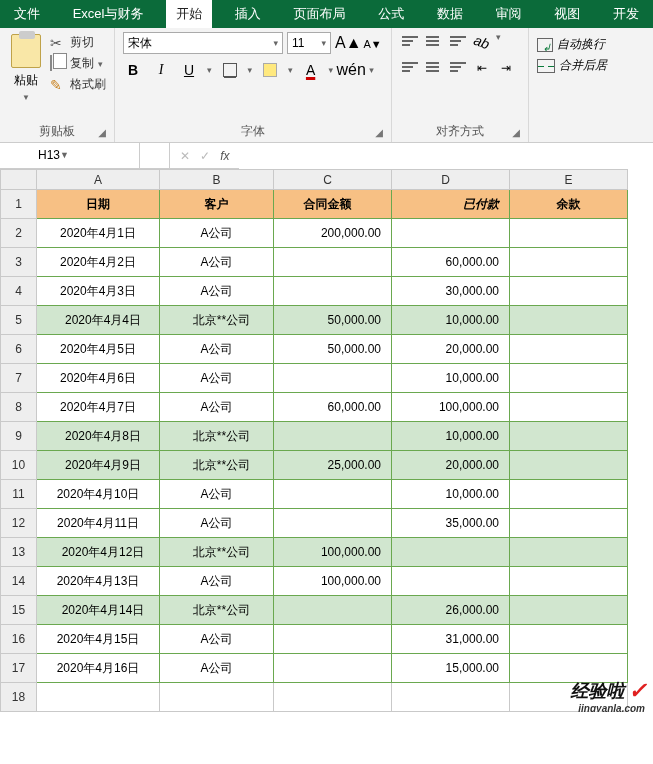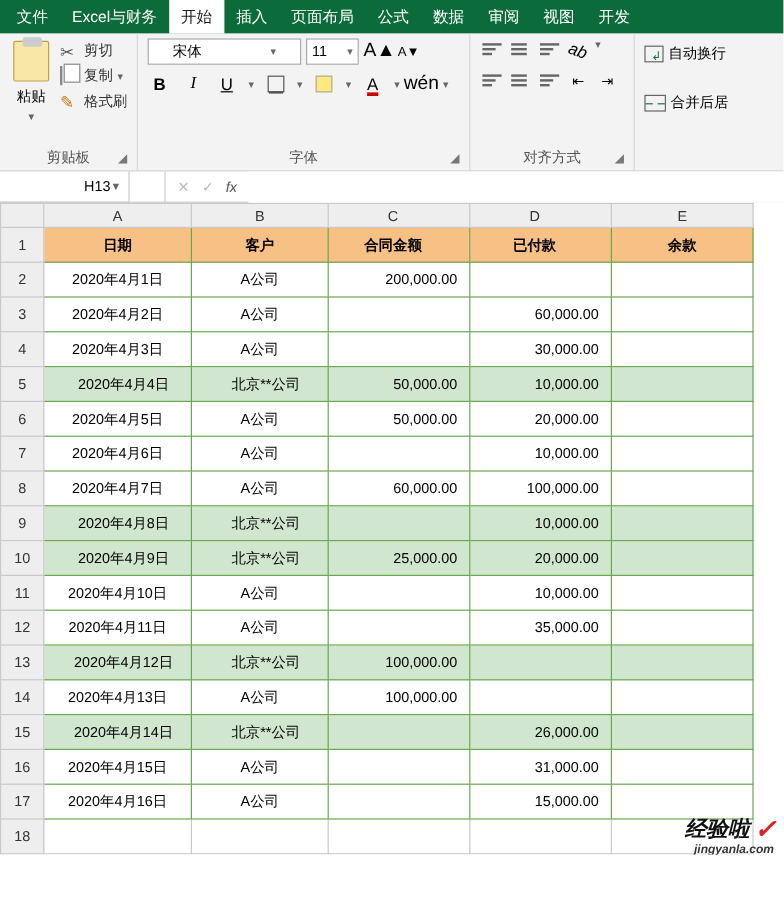--- a/index.html
+++ b/index.html
@@ -1,19 +1,19 @@
 <!DOCTYPE html>
 <html><head>
 <meta charset="utf-8">
 <style>
 * { box-sizing: border-box; margin: 0; padding: 0; }
 body { font-family: "Microsoft YaHei", Arial, sans-serif; font-size: 12px; background: #fff; width: 653px; }
 
 
-.menubar { background: #0b6b3a; color: #fff; height: 28px; display: flex; align-items: center; padding: 0 4px; }
+.menubar { background: #0b6b3a; color: #fff; height: 28px; display: flex; align-items: center; padding: 0 4px; justify-content: space-between; }
 .menubar .menu-item { padding: 0 10px; height: 28px; line-height: 28px; cursor: pointer; font-size: 13px; }
 .menubar .menu-item.active { background: #fff; color: #222; }
 
 
 .ribbon { background: #f3f3f3; border-bottom: 1px solid #ccc; display: flex; height: 115px; }
 .group { border-right: 1px solid #d8d8d8; padding: 4px 8px 2px 8px; display: flex; flex-direction: column; }
 .group-body { flex: 1; display: flex; }
 .group-label { text-align: center; color: #555; font-size: 12px; padding-top: 2px; position: relative; }
 .group-label .dlg { position: absolute; right: 0; bottom: 2px; font-size: 10px; color: #777; }
 
@@ -28,21 +28,21 @@
 .clip-row { display: flex; align-items: center; gap: 4px; font-size: 12px; color: #333; }
 .clip-row .ci { width: 16px; height: 16px; display:inline-block; }
 .scissors { color:#555; font-size:14px; }
 .copy-ic { background:#fff; border:1px solid #888; width:12px; height:14px; position:relative; }
 .copy-ic:after { content:""; position:absolute; left:2px; top:-3px; width:12px; height:14px; border:1px solid #888; background:#fff; }
 .brush-ic { color:#c77f1a; font-size:14px; }
 
 
 .font-body { display:flex; flex-direction:column; gap:6px; width:260px; }
 .font-row1 { display:flex; gap:4px; align-items:center; }
-.font-select { display:flex; align-items:center; border:1px solid #aaa; background:#fff; height:22px; padding:0 20px; width:128px; justify-content:space-between; }
+.font-select { display:flex; align-items:center; border:1px solid #aaa; background:#fff; height:22px; padding:0 4px; width:160px; justify-content:space-between; }
 .size-select { display:flex; align-items:center; border:1px solid #aaa; background:#fff; height:22px; padding:0 4px; width:44px; justify-content:space-between; }
 .dd-ar { font-size:9px; color:#666; }
 .aa { display:flex; gap:2px; align-items:baseline; }
 .aa .big { font-size:16px; }
 .aa .sm { font-size:11px; }
 .font-row2 { display:flex; gap:8px; align-items:center; }
 .btn-ic { width:20px; height:20px; display:flex; align-items:center; justify-content:center; border:1px solid transparent; }
 .bold { font-weight:bold; font-size:14px; }
 .italic { font-style:italic; font-family:Georgia,serif; font-size:14px; }
 .underline { text-decoration:underline; font-size:14px; }
@@ -55,31 +55,31 @@
 
 .align-body { display:flex; flex-direction:column; gap:6px; width:120px; }
 .align-row { display:flex; gap:4px; }
 .al-btn { width:20px; height:18px; display:flex; flex-direction:column; justify-content:center; gap:2px; padding:2px; }
 .al-btn span { height:2px; background:#666; display:block; }
 .al-top span:nth-child(2){width:70%} .al-top span:nth-child(3){width:50%}
 .al-mid span{width:80%}
 .rot { font-size:14px; font-style:italic; transform:rotate(20deg); display:inline-block; }
 
 
-.right-body { display:flex; flex-direction:column; gap:24px; padding-top:4px; }
+.right-body { display:flex; flex-direction:column; gap:4px; padding-top:4px;font-style:italic; }
 .right-row { display:flex; align-items:center; gap:4px; font-size:12px; }
 .wrap-ic { width:16px; height:14px; border:1px solid #666; position:relative; }
 .wrap-ic:after { content:"↲"; position:absolute; right:1px; bottom:-2px; font-size:10px; color:#0a7a3a; }
 .merge-ic { width:18px; height:14px; border:1px solid #666; position:relative; }
 .merge-ic:before{content:"";position:absolute;left:0;top:50%;width:6px;height:1px;background:#0a7a3a;}
 .merge-ic:after{content:"";position:absolute;right:0;top:50%;width:6px;height:1px;background:#0a7a3a;}
 
 
 .fbar-row { display:flex; align-items:center; border-bottom:1px solid #ccc; height:26px; background:#fff; }
-.namebox { width:108px; border:1px solid #ccc; border-top:none; border-left:none; height:26px; display:flex; align-items:center; padding:0 6px; justify-content:flex-end; }
+.namebox { width:108px; border:1px solid #ccc; border-top:none; border-left:none; height:26px; display:flex; align-items:center; padding:0 6px; justify-content:flex-start;margin-left:32px; }
 .namebox .nbdd { font-size:9px; color:#666; }
 .pad { width:30px; height:26px; border-right:1px solid #ccc; }
 .fx-btns { display:flex; align-items:center; gap:10px; padding:0 10px; color:#bbb; }
 .fx-btns .fx { font-style:italic; color:#555; }
 .formula-input { flex:1; height:26px; border:none; padding:0 6px; }
 
 
 .sheet { border-collapse:collapse; table-layout:fixed; }
 .sheet th, .sheet td { border:1px solid #c9c9c9; }
 .corner { width:36px; height:20px; background:#eee; border:1px solid #bbb; }
@@ -270,21 +270,21 @@
       <th class="colhdr cD" style="text-align:center">D</th>
       <th class="colhdr cE">E</th>
     </tr>
   </thead>
   <tbody id="sheet-body">
         <tr class="data-row hdr-row">
           <th class="rowhdr">1</th>
           <td class="cell cA" style="text-align: center;">日期</td>
           <td class="cell cB" style="text-align: center;">客户</td>
           <td class="cell cC" style="text-align: center;">合同金额</td>
-          <td class="cell cD" style="text-align: center;">已付款</td>
+          <td class="cell cD" style="text-align: right; font-style: italic;">已付款</td>
           <td class="cell cE" style="text-align: center;">余款</td>
         </tr>
         <tr class="data-row">
           <th class="rowhdr">2</th>
           <td class="cell cA">2020年4月1日</td>
           <td class="cell cB">A公司</td>
           <td class="cell cC">200,000.00</td>
           <td class="cell cD"></td>
           <td class="cell cE"></td>
         </tr>

